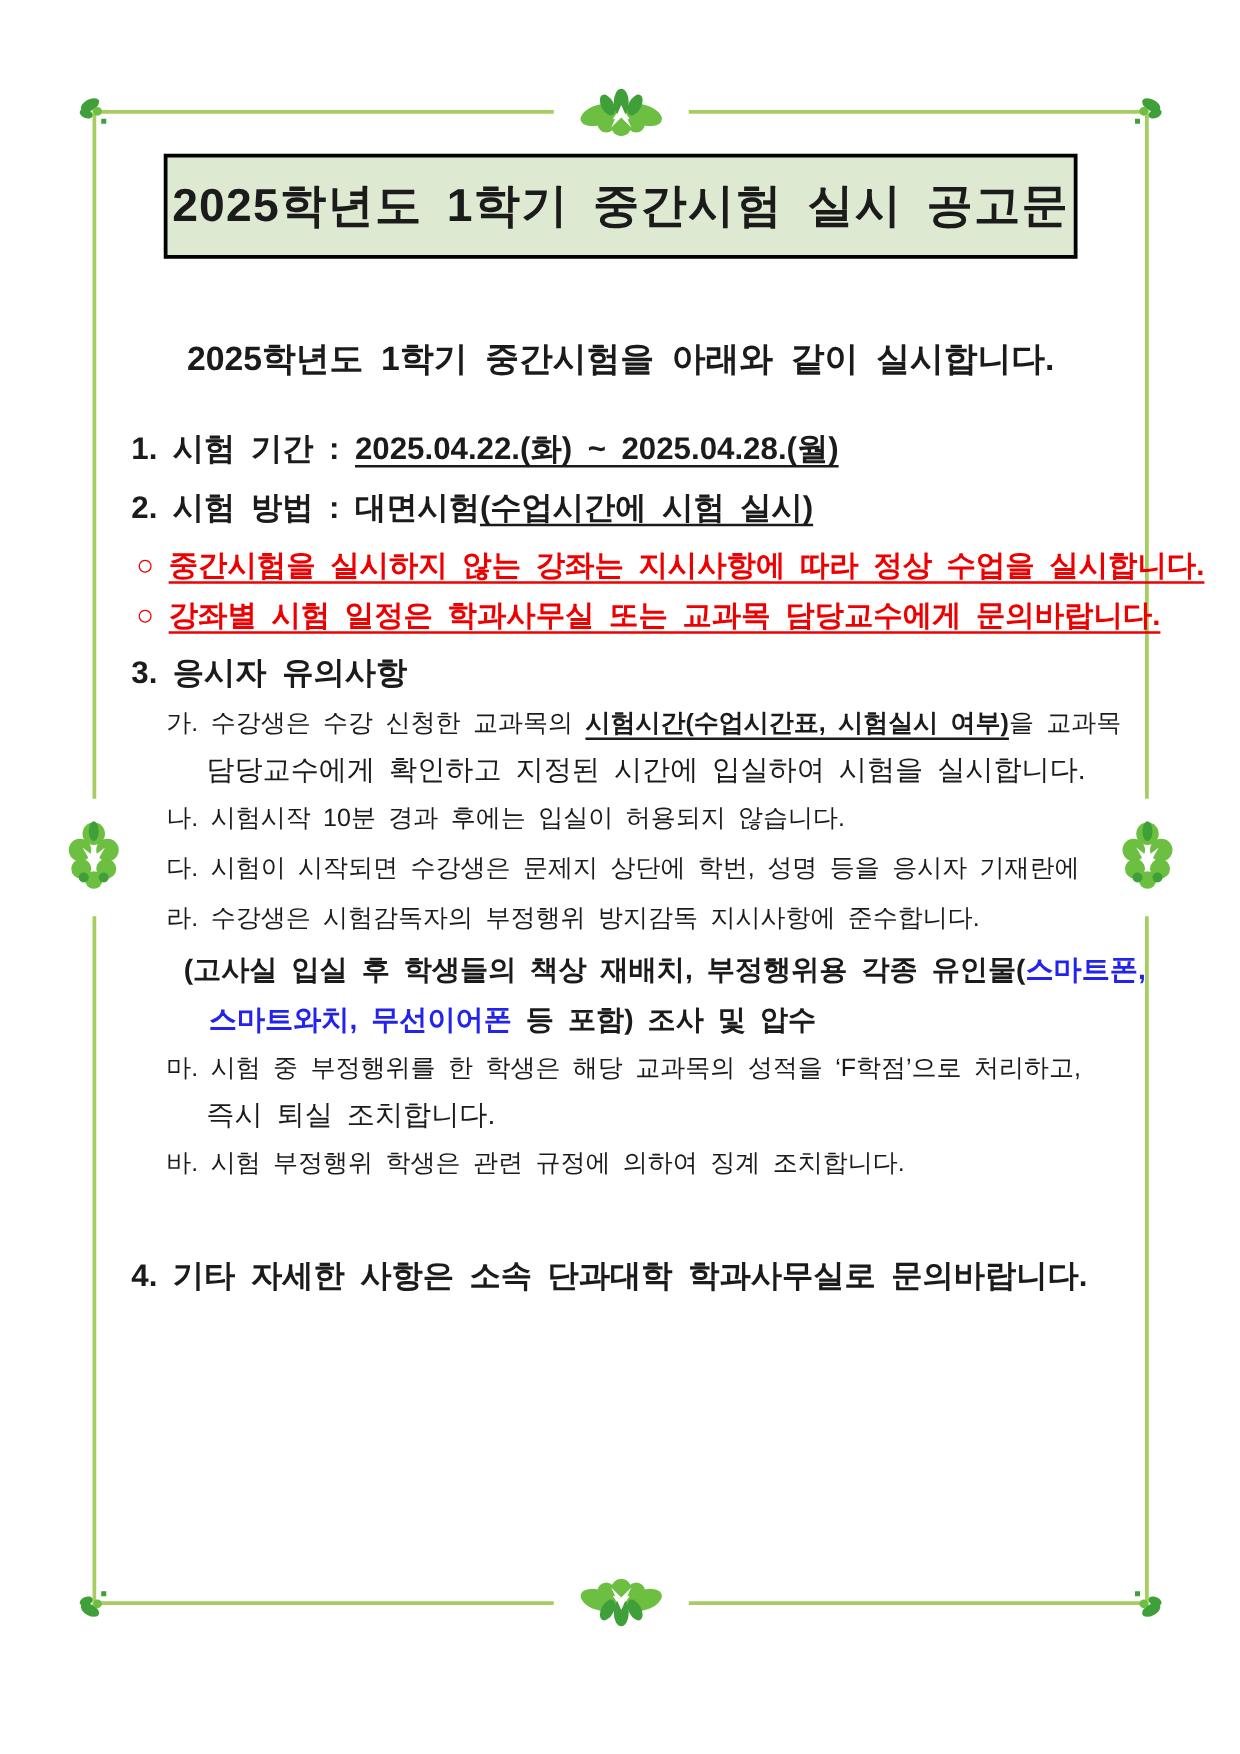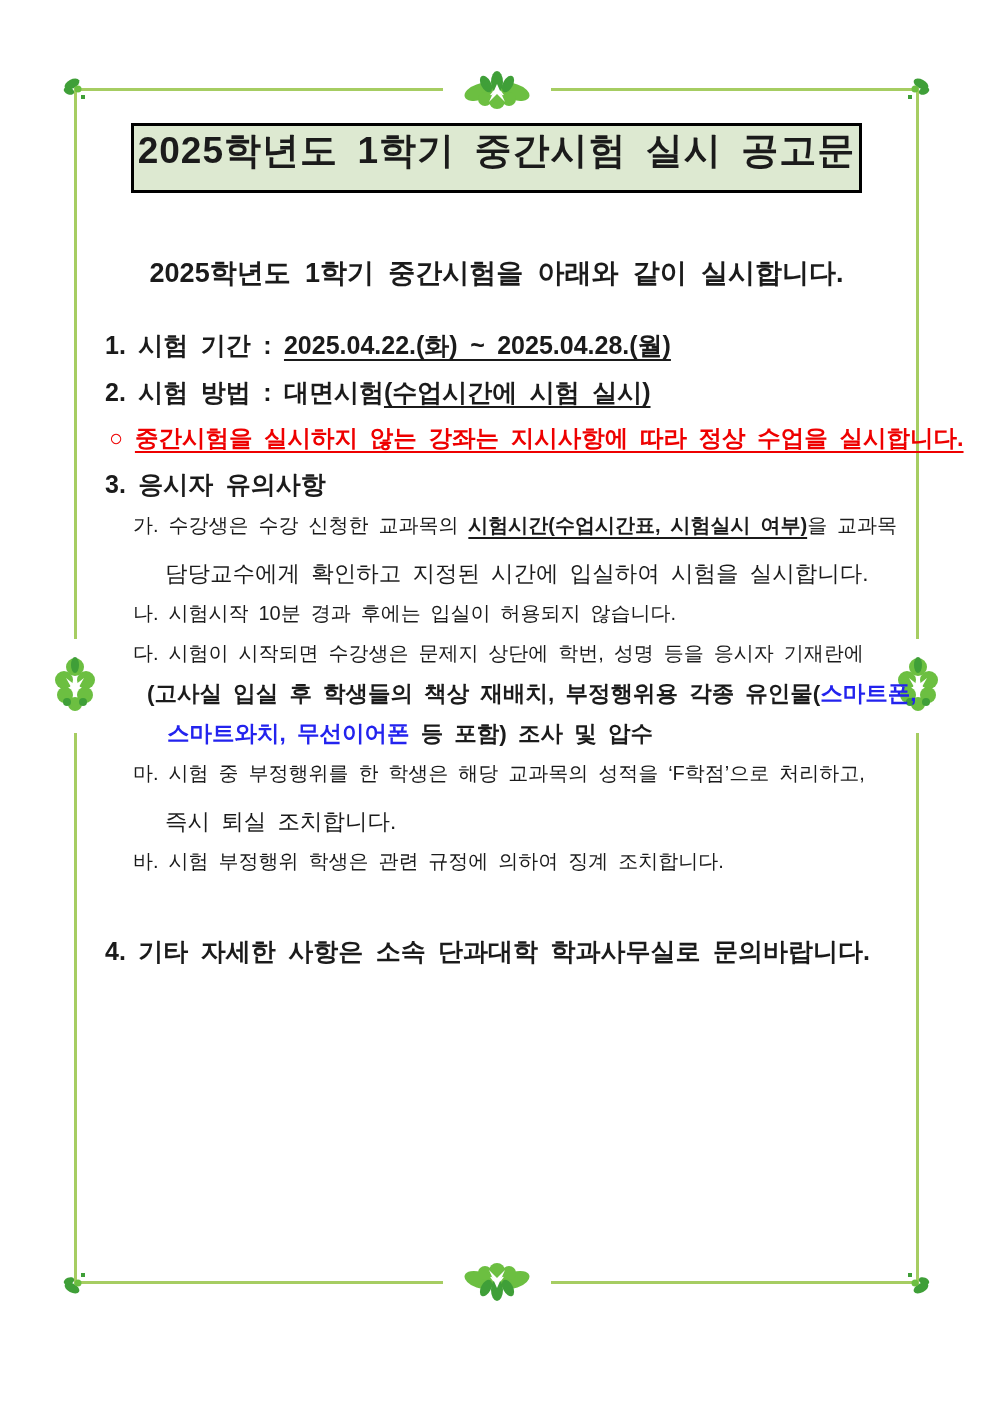--- a/index.html
+++ b/index.html
@@ -36,42 +36,42 @@
   .orn-tr{right:-15px;top:-15px;transform:scaleX(-1);}
   .orn-bl{left:-15px;bottom:-15px;transform:scaleY(-1);}
   .orn-br{right:-15px;bottom:-15px;transform:scale(-1,-1);}
 
   .content{
     position:absolute;inset:0;
     padding:0 26px;
   }
   .title-box{
     margin:32px auto 0;
-    width:731px;height:70px;
+    width:731px;height:84px;
     background:var(--box-bg);
     border:3px solid #000;
-    display:flex;justify-content:center;
+    display:flex;align-items:center;justify-content:center;
     font-size:37px;font-weight:bold;
     letter-spacing:1px;word-spacing:0.22em;
     white-space:nowrap;
   }
   .intro{
     margin-top:62px;
     text-align:center;
     font-size:27px;font-weight:bold;
     word-spacing:0.25em;white-space:nowrap;
   }
   .body{margin-top:38px;}
   .line{white-space:nowrap;word-spacing:0.22em;line-height:31px;font-size:23px;}
   .k-item{font-size:25px;font-weight:bold;line-height:33px;margin-top:14px;padding-left:2px;}
   .k-item-spaced{font-size:25px;font-weight:bold;line-height:33px;margin-top:58px;padding-left:2px;}
   .k-red{font-size:23.5px;font-weight:bold;line-height:31px;margin-top:14px;padding-left:6px;}
   .k-red + .k-red{margin-top:9px;}
   .k-sub{font-size:20px;margin-top:9px;padding-left:30px;}
-  .k-cont{font-size:22.5px;margin-top:17px;padding-left:62px;}
+  .k-cont{font-size:22.5px;margin-top:5px;padding-left:62px;}
   .k-note{font-size:22.5px;font-weight:bold;margin-top:9px;padding-left:44px;}
   .k-note2{font-size:22.5px;font-weight:bold;margin-top:9px;padding-left:64px;}
 
   .sg-b{font-weight:bold;}
   .sg-u{text-decoration:underline;text-decoration-thickness:2px;text-underline-offset:5px;}
   .sg-red{color:var(--red);}
   .sg-blue{color:var(--blue);}
   .k-red .sg-u{text-decoration-color:var(--red);}
 
   .date-line{
@@ -203,25 +203,27 @@
 
     <div class="content">
       <div class="title-box">
         <span>2025학년도 1학기 중간시험 실시 공고문</span>
       </div>
       <div class="intro">2025학년도 1학기 중간시험을 아래와 같이 실시합니다.</div>
       <div class="body" id="notice-body">
           <div class="line k-item"><span class="">1. 시험 기간 : </span><span class="sg-u">2025.04.22.(화) ~ 2025.04.28.(월)</span></div>
           <div class="line k-item"><span class="">2. 시험 방법 : 대면시험</span><span class="sg-u">(수업시간에 시험 실시)</span></div>
           <div class="line k-red"><span class="sg-red">○ </span><span class="sg-red sg-u">중간시험을 실시하지 않는 강좌는 지시사항에 따라 정상 수업을 실시합니다.</span></div>
+          <div class="line k-red"><span class="sg-red">○ </span><span class="sg-red sg-u">강좌별 시험 일정은 학과사무실 또는 교과목 담당교수에게 문의바랍니다.</span></div>
           <div class="line k-item"><span class="">3. 응시자 유의사항</span></div>
           <div class="line k-sub"><span class="">가. 수강생은 수강 신청한 교과목의 </span><span class="sg-b sg-u">시험시간(수업시간표, 시험실시 여부)</span><span class="">을 교과목</span></div>
           <div class="line k-cont"><span class="">담당교수에게 확인하고 지정된 시간에 입실하여 시험을 실시합니다.</span></div>
           <div class="line k-sub"><span class="">나. 시험시작 10분 경과 후에는 입실이 허용되지 않습니다.</span></div>
           <div class="line k-sub"><span class="">다. 시험이 시작되면 수강생은 문제지 상단에 학번, 성명 등을 응시자 기재란에</span></div>
+          <div class="line k-sub"><span class="">라. 수강생은 시험감독자의 부정행위 방지감독 지시사항에 준수합니다.</span></div>
           <div class="line k-note"><span class="">(고사실 입실 후 학생들의 책상 재배치, 부정행위용 각종 유인물(</span><span class="sg-blue">스마트폰,</span></div>
           <div class="line k-note2"><span class="sg-blue">스마트와치, 무선이어폰</span><span class=""> 등 포함) 조사 및 압수</span></div>
           <div class="line k-sub"><span class="">마. 시험 중 부정행위를 한 학생은 해당 교과목의 성적을 ‘F학점’으로 처리하고,</span></div>
           <div class="line k-cont"><span class="">즉시 퇴실 조치합니다.</span></div>
           <div class="line k-sub"><span class="">바. 시험 부정행위 학생은 관련 규정에 의하여 징계 조치합니다.</span></div>
           <div class="line k-item-spaced"><span class="">4. 기타 자세한 사항은 소속 단과대학 학과사무실로 문의바랍니다.</span></div>
         </div>
     </div>
   </div>
 </div>

